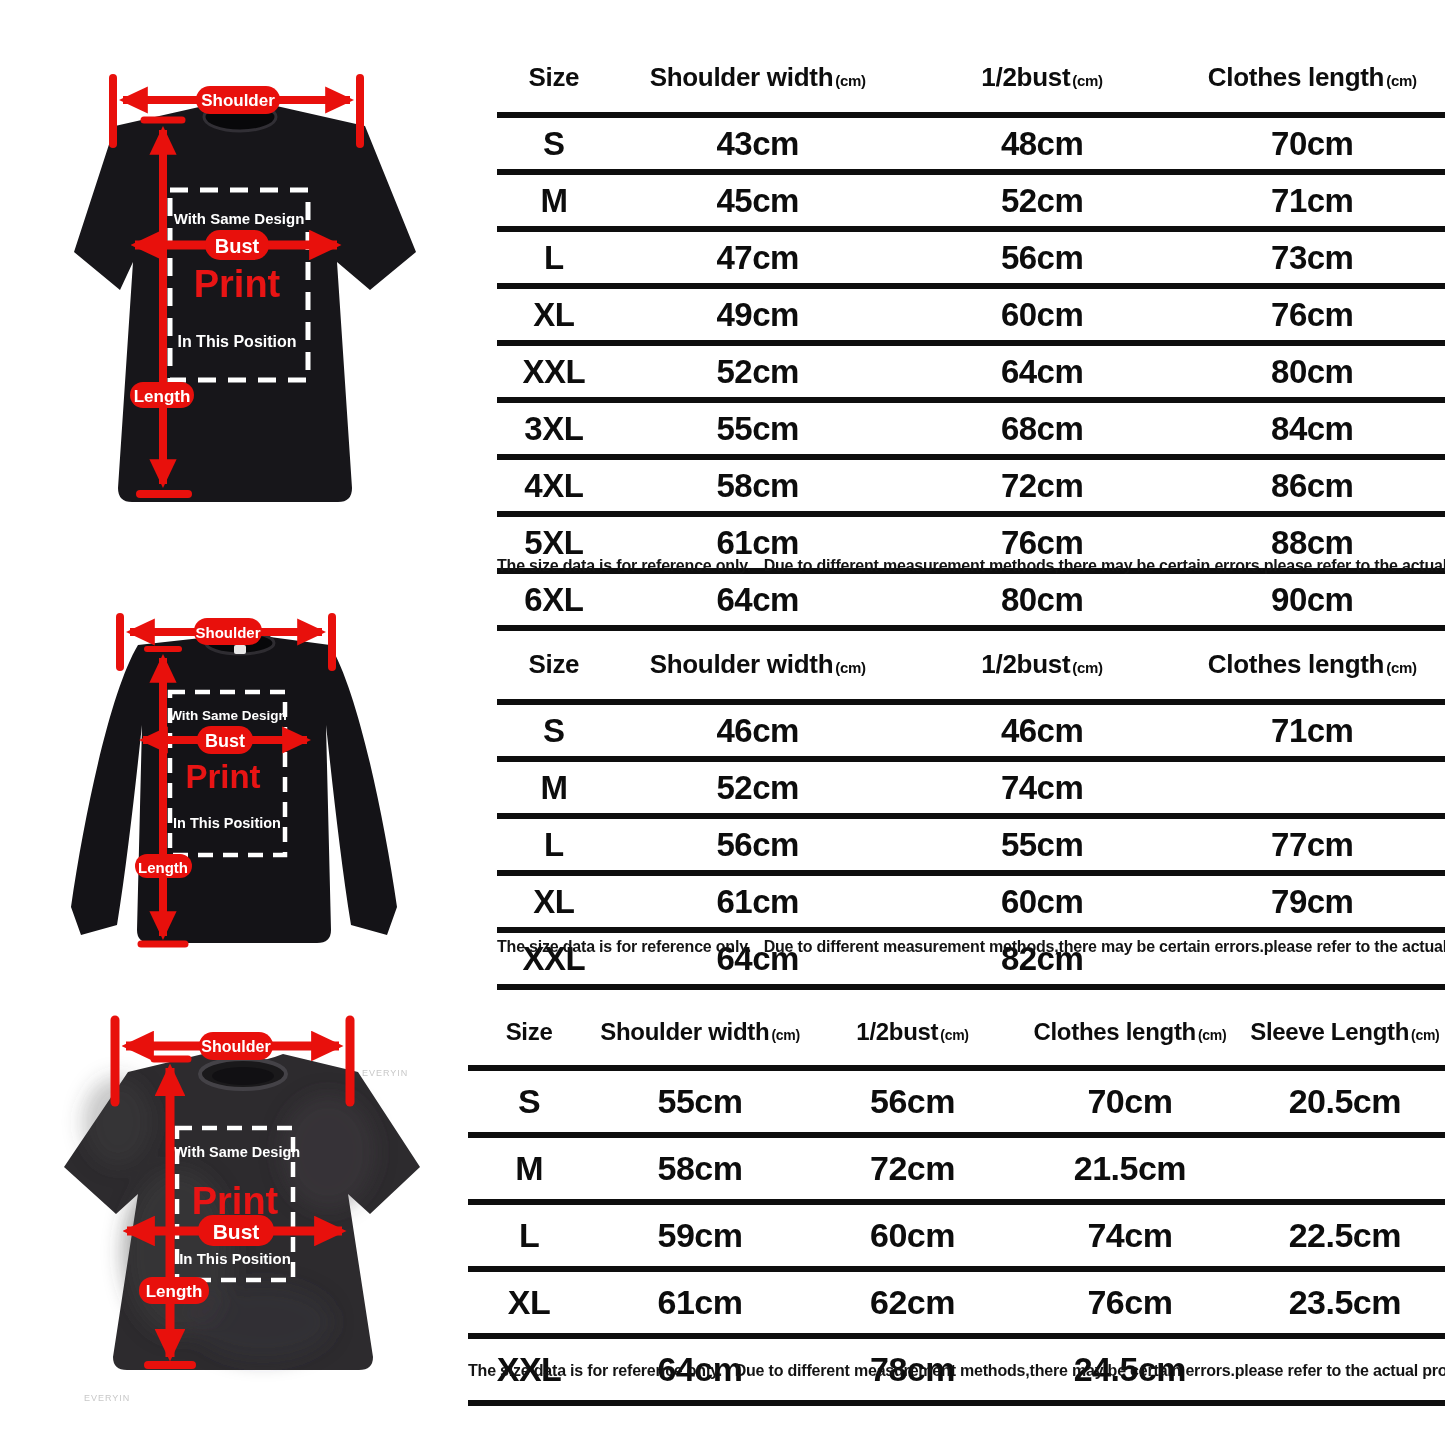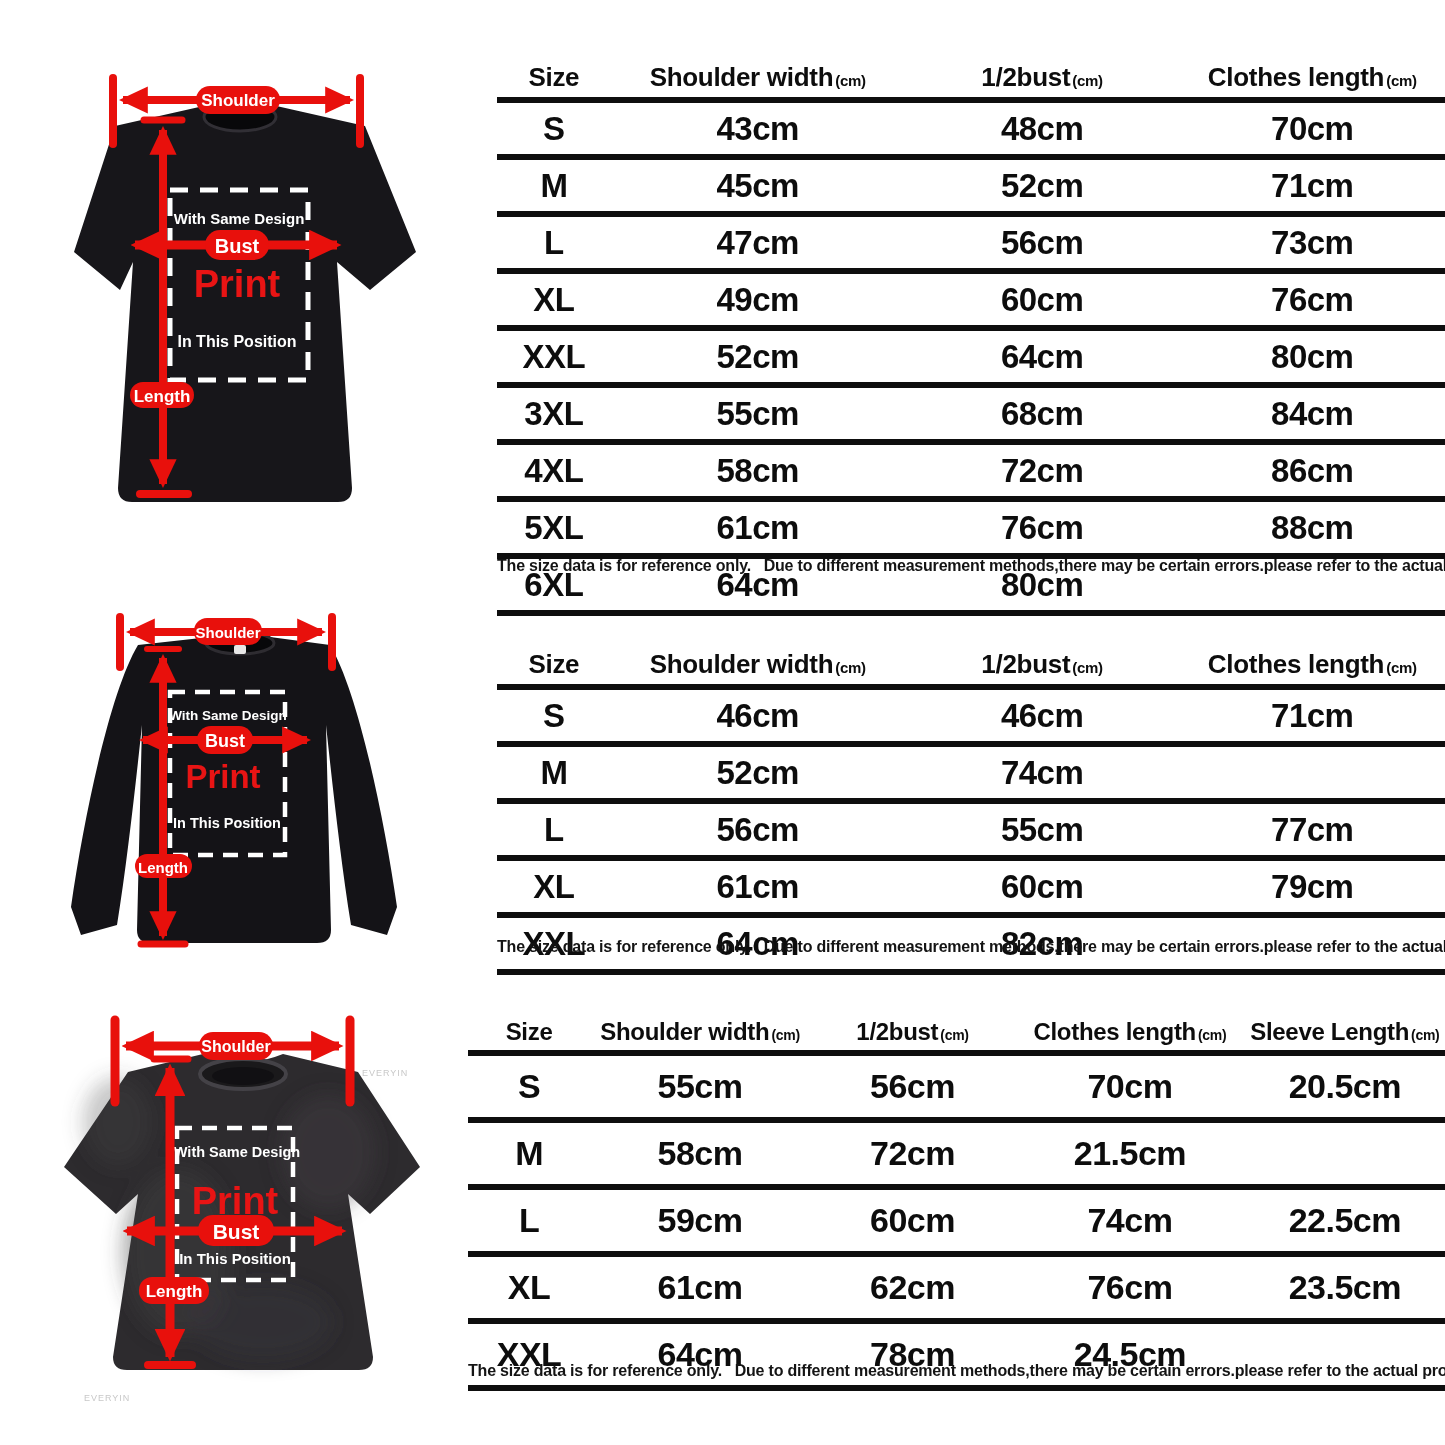--- a/index.html
+++ b/index.html
@@ -2,21 +2,21 @@
 <html><head>
 <meta charset="utf-8">
 <style>
   html,body{margin:0;padding:0;background:#fff;}
   #page{position:relative;width:1445px;height:1445px;background:#fff;overflow:hidden;
         font-family:"Liberation Sans","DejaVu Sans",sans-serif;color:#0d0d0d;}
 
   
   .sztable{position:absolute;border-bottom:6px solid #0e0e0e;}
   .trow{display:flex;align-items:center;}
-  .trow.thead{align-items:flex-end;padding-bottom:4px;}
+  .trow.thead{align-items:flex-end;padding-bottom:19px;}
   .trow.tdata{border-top:6px solid #0e0e0e;}
   .tcell{text-align:center;overflow:hidden;white-space:nowrap;}
   .thead .tcell{display:flex;justify-content:center;align-items:baseline;
                 font-weight:700;letter-spacing:-0.3px;}
   .hunit{font-weight:700;margin-left:2px;margin-top:22px;}
   .tdata .tcell{font-weight:700;letter-spacing:-0.5px;}
 
   #t1,#t2{left:497px;width:948px;}
   #t1{top:53px;}  #t2{top:640px;}
   #t1 .thead,#t2 .thead{height:40px;font-size:26px;}
@@ -228,20 +228,21 @@
       <div class="trow tdata">
         <div class="tcell">5XL</div>
         <div class="tcell">61cm</div>
         <div class="tcell">76cm</div>
         <div class="tcell">88cm</div>
       </div>
       <div class="trow tdata">
         <div class="tcell">6XL</div>
         <div class="tcell">64cm</div>
         <div class="tcell">80cm</div>
+        <div class="tcell">90cm</div>
       </div>
     </div>
   <div id="n1" class="note">The size data is for reference only.   Due to different measurement methods,there may be certain errors.please refer to the actual product.</div>
 
   <div id="t2" class="sztable">
       <div class="trow thead">
         <div class="tcell">
           <span class="hlabel">Size</span>
         </div>
         <div class="tcell">

